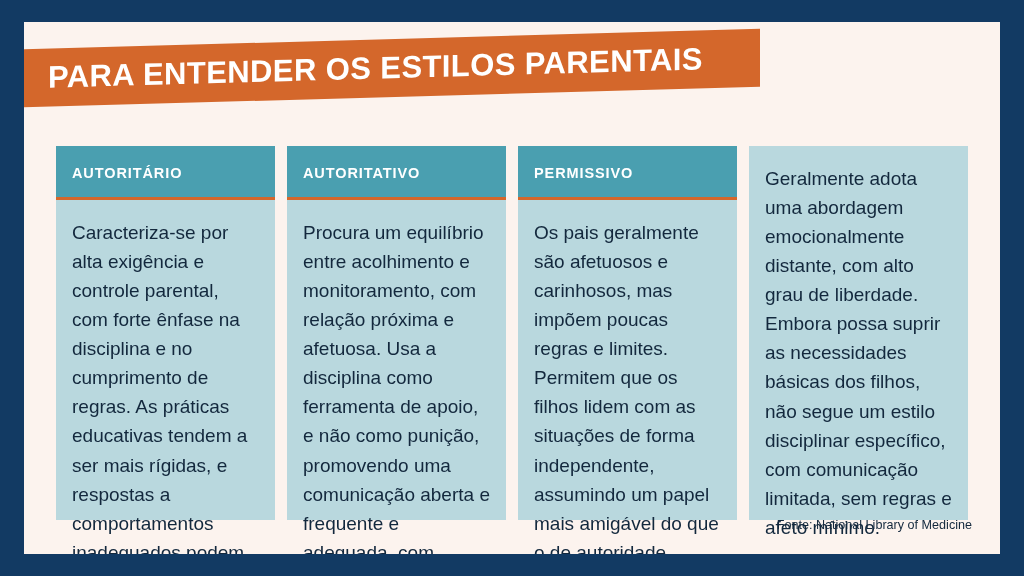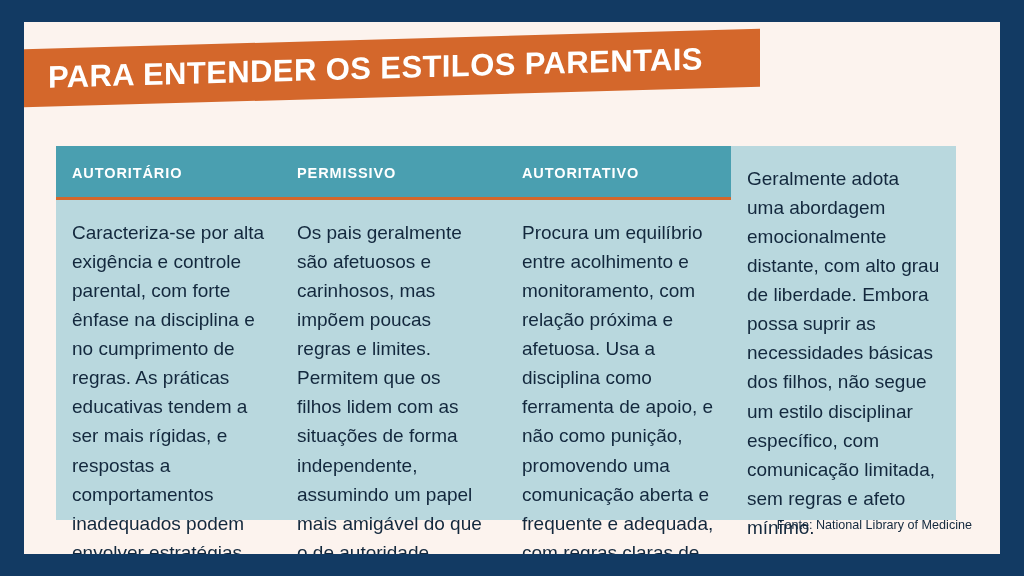--- a/index.html
+++ b/index.html
@@ -54,21 +54,21 @@
     font-family: "Liberation Sans", sans-serif;
   }
 
   
   #columns {
     position: absolute;
     left: 32px;
     top: 124px;
     width: 912px;
     display: flex;
-    gap: 0;
+    gap: 12px;
   }
   .column {
     width: 225px;
     display: flex;
     flex-direction: column;
     background: #B9D8DE;
   }
   .col-header {
     background: #4A9FB0;
     border-bottom: 3px solid #D4672B;
@@ -126,33 +126,33 @@
         <div class="col-header">
           <span class="col-header-text">AUTORITÁRIO</span>
         </div>
         <div class="col-body">
           <span class="col-body-text">Caracteriza-se por alta exigência e controle parental, com forte ênfase na disciplina e no cumprimento de regras. As práticas educativas tendem a ser mais rígidas, e respostas a comportamentos inadequados podem envolver estratégias punitivas ou coercitivas. Tende a ser menos afetuoso, mantendo altas expectativas com pouca flexibilidade.</span>
         </div>
       </div>
 
       <div class="column">
         <div class="col-header">
-          <span class="col-header-text">PERMISSIVO</span>
+          <span class="col-header-text">AUTORITATIVO</span>
         </div>
         <div class="col-body">
-          <span class="col-body-text">Os pais geralmente são afetuosos e carinhosos, mas impõem poucas regras e limites. Permitem que os filhos lidem com as situações de forma independente, assumindo um papel mais amigável do que o de autoridade.</span>
+          <span class="col-body-text">Procura um equilíbrio entre acolhimento e monitoramento, com relação próxima e afetuosa. Usa a disciplina como ferramenta de apoio, e não como punição, promovendo uma comunicação aberta e frequente e adequada, com regras claras de conduta.</span>
         </div>
       </div>
 
       <div class="column">
         <div class="col-header">
-          <span class="col-header-text">AUTORITATIVO</span>
+          <span class="col-header-text">PERMISSIVO</span>
         </div>
         <div class="col-body">
-          <span class="col-body-text">Procura um equilíbrio entre acolhimento e monitoramento, com relação próxima e afetuosa. Usa a disciplina como ferramenta de apoio, e não como punição, promovendo uma comunicação aberta e frequente e adequada, com regras claras de conduta.</span>
+          <span class="col-body-text">Os pais geralmente são afetuosos e carinhosos, mas impõem poucas regras e limites. Permitem que os filhos lidem com as situações de forma independente, assumindo um papel mais amigável do que o de autoridade.</span>
         </div>
       </div>
 
       <div class="column">
         <div class="col-body">
           <span class="col-body-text">Geralmente adota uma abordagem emocionalmente distante, com alto grau de liberdade. Embora possa suprir as necessidades básicas dos filhos, não segue um estilo disciplinar específico, com comunicação limitada, sem regras e afeto mínimo.</span>
         </div>
       </div>
 
     </div>

